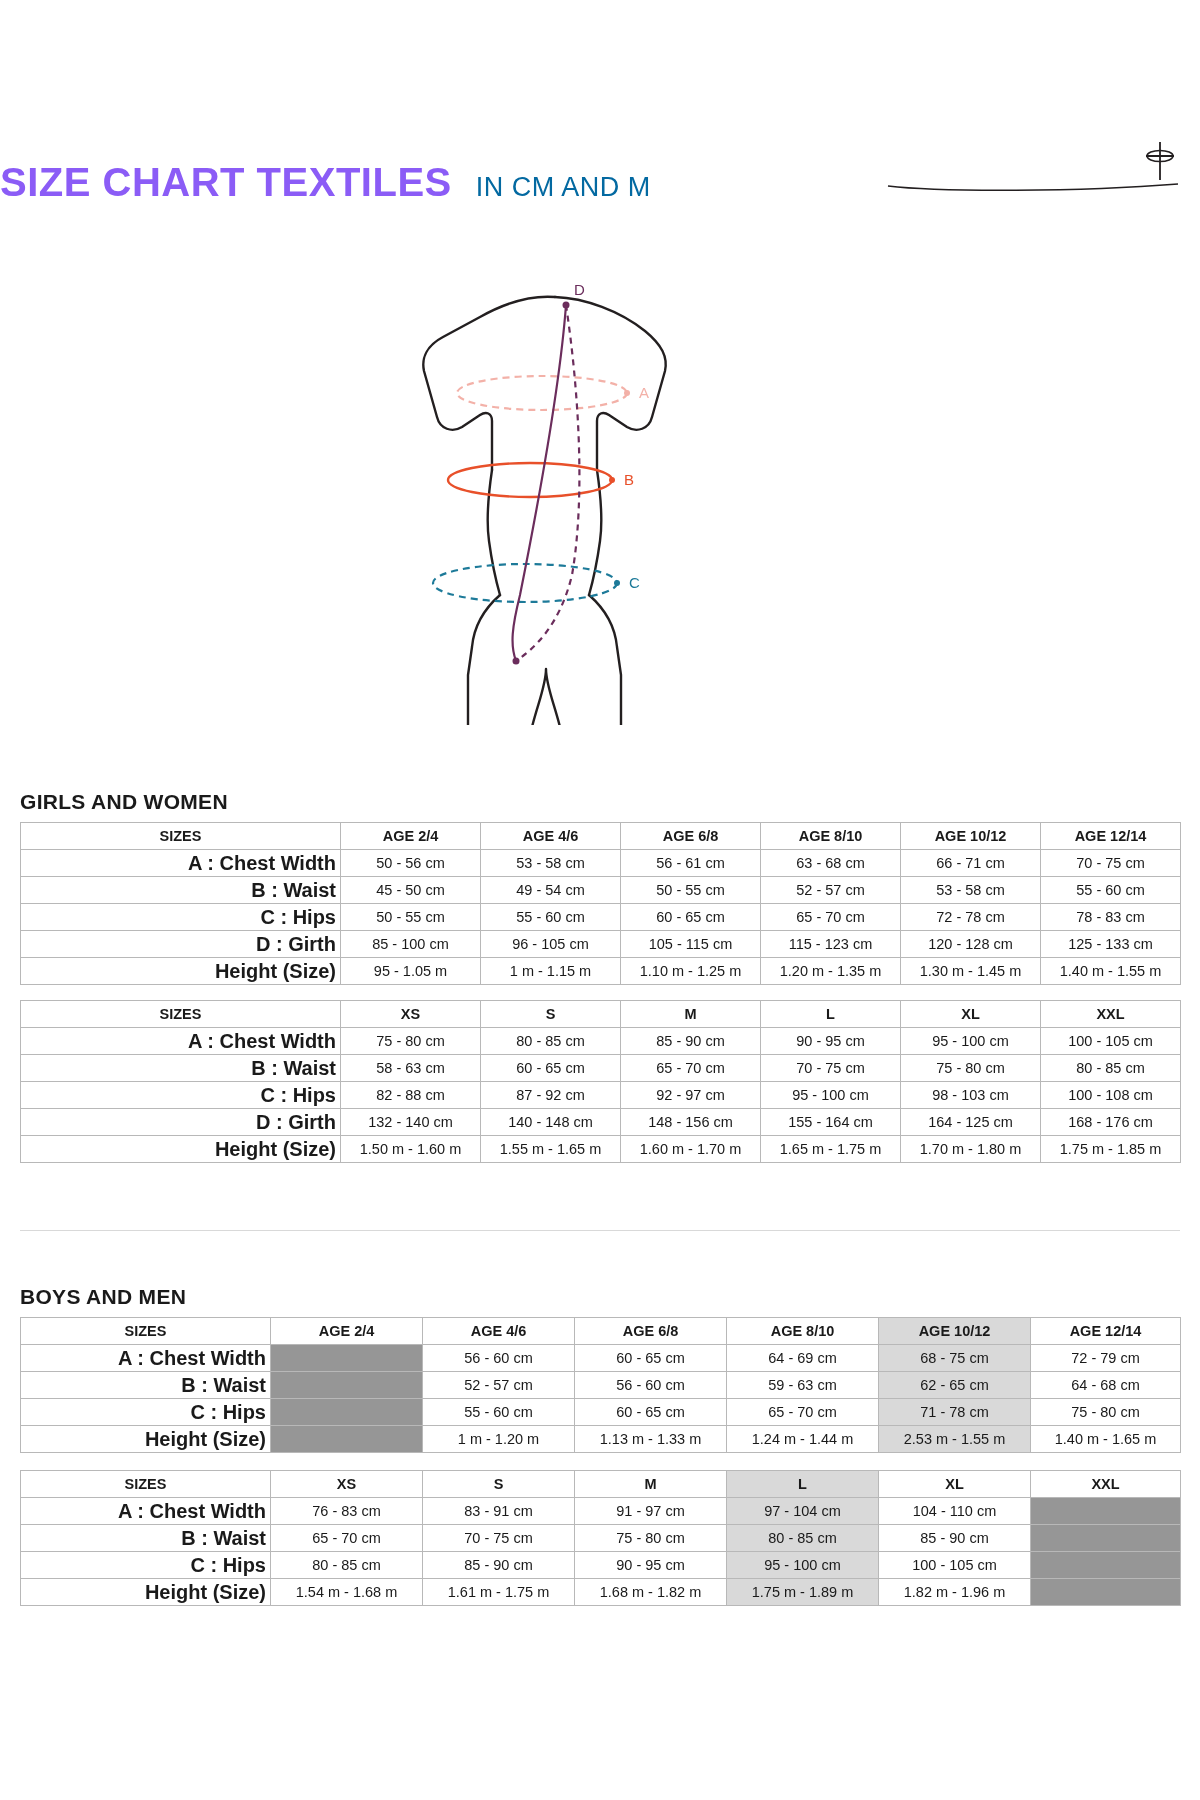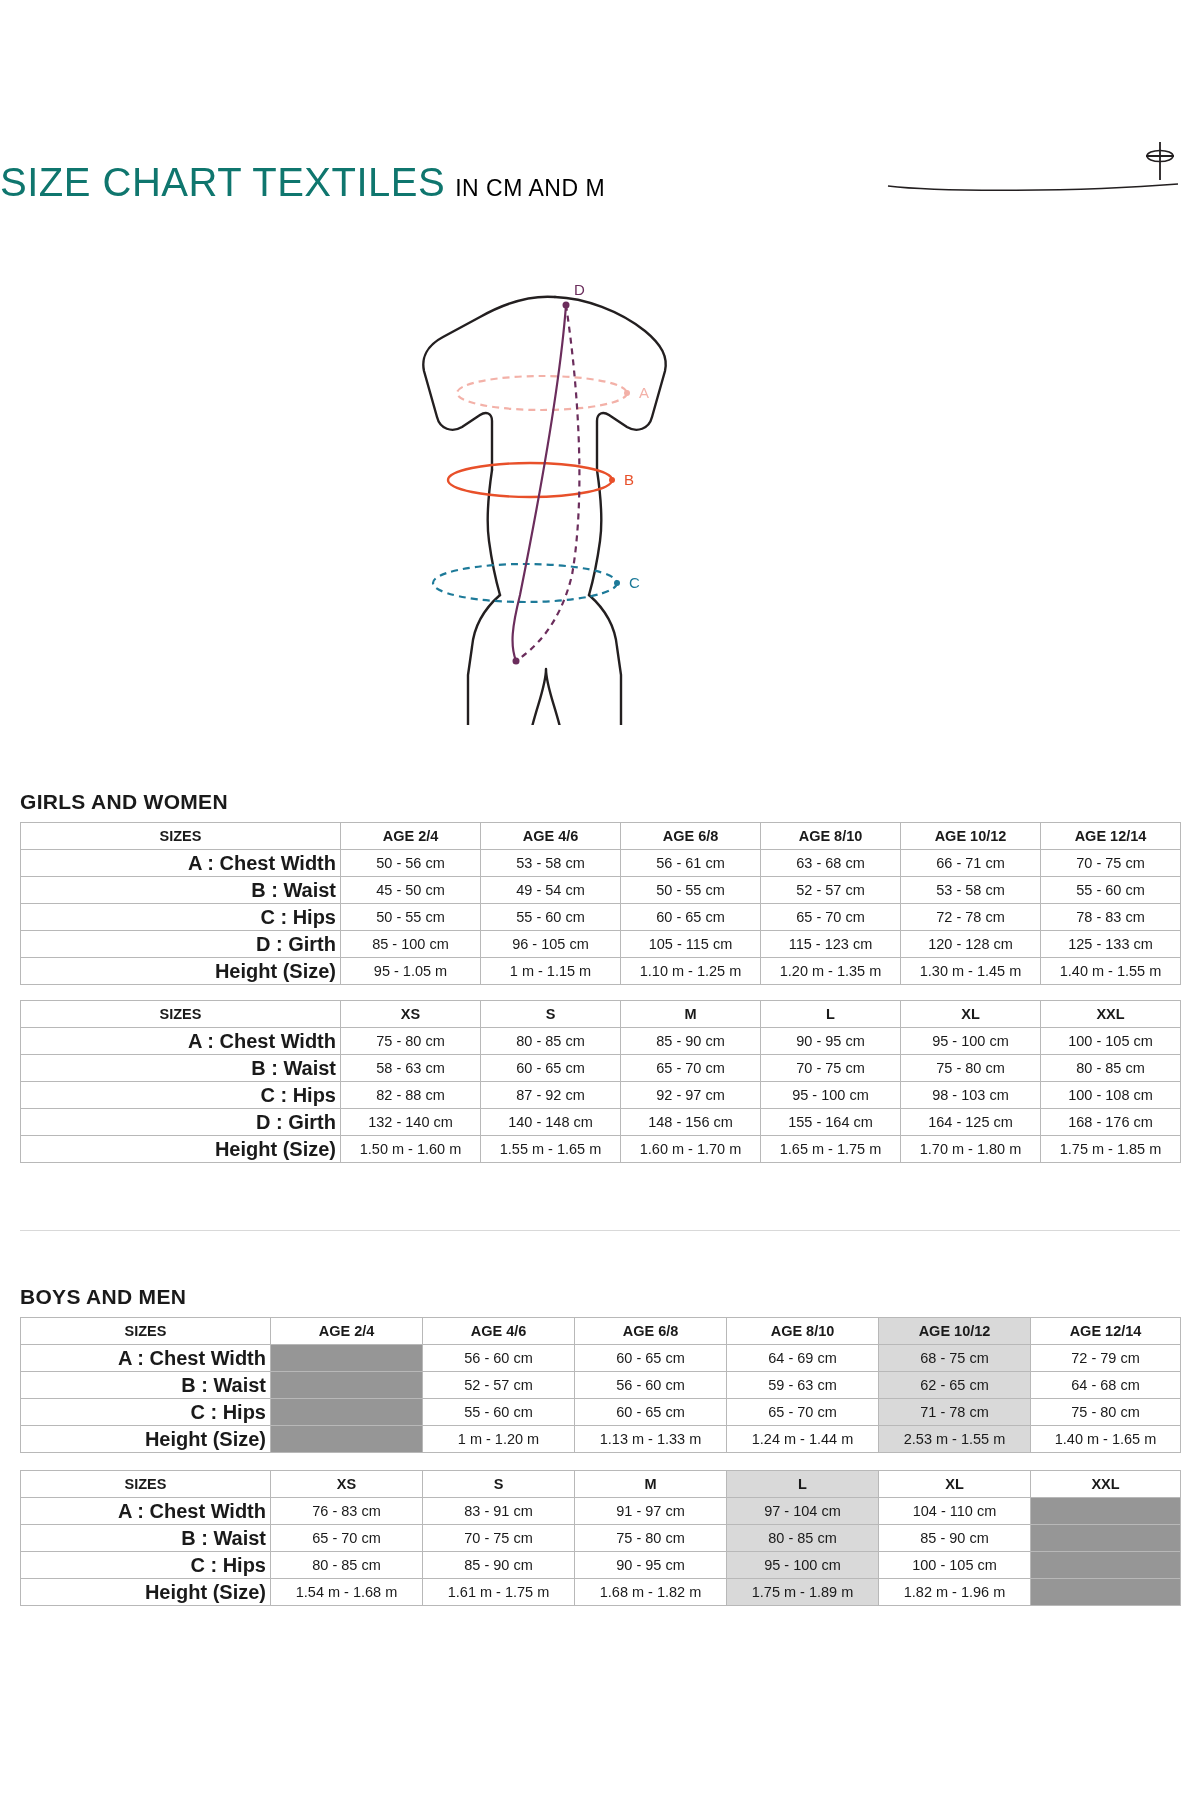--- a/index.html
+++ b/index.html
@@ -31,30 +31,30 @@
     height: 70px;
   }
   .title-wrap {
     position: absolute;
     left: 0px;
     top: 0px;
     white-space: nowrap;
   }
   .title-main {
     font-size: 40px;
+    font-weight: 700;
+    letter-spacing: 0.5px;
+    color: #8b5cf6;
+  }
+  .title-sub {
+    font-size: 27px;
     font-weight: 400;
     letter-spacing: 0.5px;
-    color: #0f766e;
-  }
-  .title-sub {
-    font-size: 23px;
-    font-weight: 400;
-    letter-spacing: 0.5px;
-    color: #000000;
-    margin-left: 10px;
+    color: #0369a1;
+    margin-left: 24px;
   }
   .logo {
     position: absolute;
     right: -8px;
     top: -30px;
     width: 330px;
     height: 80px;
   }
   .logo-text {
     font-family: "DejaVu Serif", serif;

